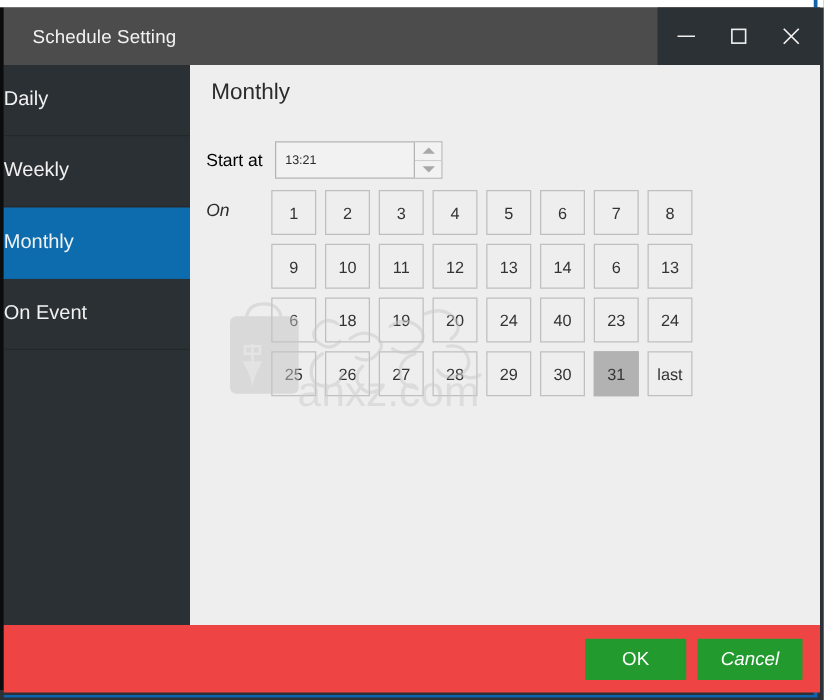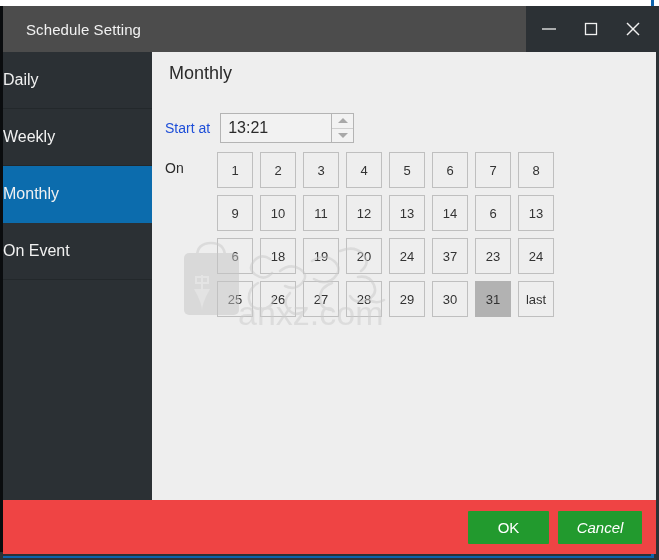--- a/index.html
+++ b/index.html
@@ -141,38 +141,38 @@
   }
   #startat-row {
     position: absolute;
     left: 13px;
     top: 61px;
     display: flex;
     align-items: center;
   }
   #startat-label {
     font-size: 14px;
-    color: #1d4ed8;
+    color: #000000;
     margin-right: 10px;
   }
   #time-field {
     width: 134px;
     height: 30px;
     background: #f2f2f2;
     border: 1px solid #b4b4b4;
     box-sizing: border-box;
     display: flex;
     align-items: stretch;
   }
   #time-value {
     flex: 1 1 auto;
     display: flex;
     align-items: center;
     padding-left: 7px;
-    font-size: 16px;
+    font-size: 10px;
     color: #2b2b2b;
   }
   #time-spinner {
     width: 21px;
     border-left: 1px solid #b4b4b4;
     display: flex;
     flex-direction: column;
   }
   .spin-btn {
     flex: 1 1 50%;
@@ -201,20 +201,21 @@
     left: 13px;
     top: 100px;
     display: flex;
     align-items: flex-start;
   }
   #on-label {
     font-size: 14px;
     color: #2b2b2b;
     width: 52px;
     padding-top: 8px;
+    font-style: italic;
   }
   #day-grid {
     display: grid;
     grid-template-columns: repeat(8, 36px);
     grid-auto-rows: 36px;
     column-gap: 7px;
     row-gap: 7px;
   }
   .day-cell {
     border: 1px solid #bfbfbf;
@@ -365,21 +366,21 @@
           <div class="day-cell">12</div>
           <div class="day-cell">13</div>
           <div class="day-cell">14</div>
           <div class="day-cell">6</div>
           <div class="day-cell">13</div>
           <div class="day-cell">6</div>
           <div class="day-cell">18</div>
           <div class="day-cell">19</div>
           <div class="day-cell">20</div>
           <div class="day-cell">24</div>
-          <div class="day-cell">37</div>
+          <div class="day-cell">40</div>
           <div class="day-cell">23</div>
           <div class="day-cell">24</div>
           <div class="day-cell">25</div>
           <div class="day-cell">26</div>
           <div class="day-cell">27</div>
           <div class="day-cell">28</div>
           <div class="day-cell">29</div>
           <div class="day-cell">30</div>
           <div class="day-cell selected">31</div>
           <div class="day-cell">last</div>

